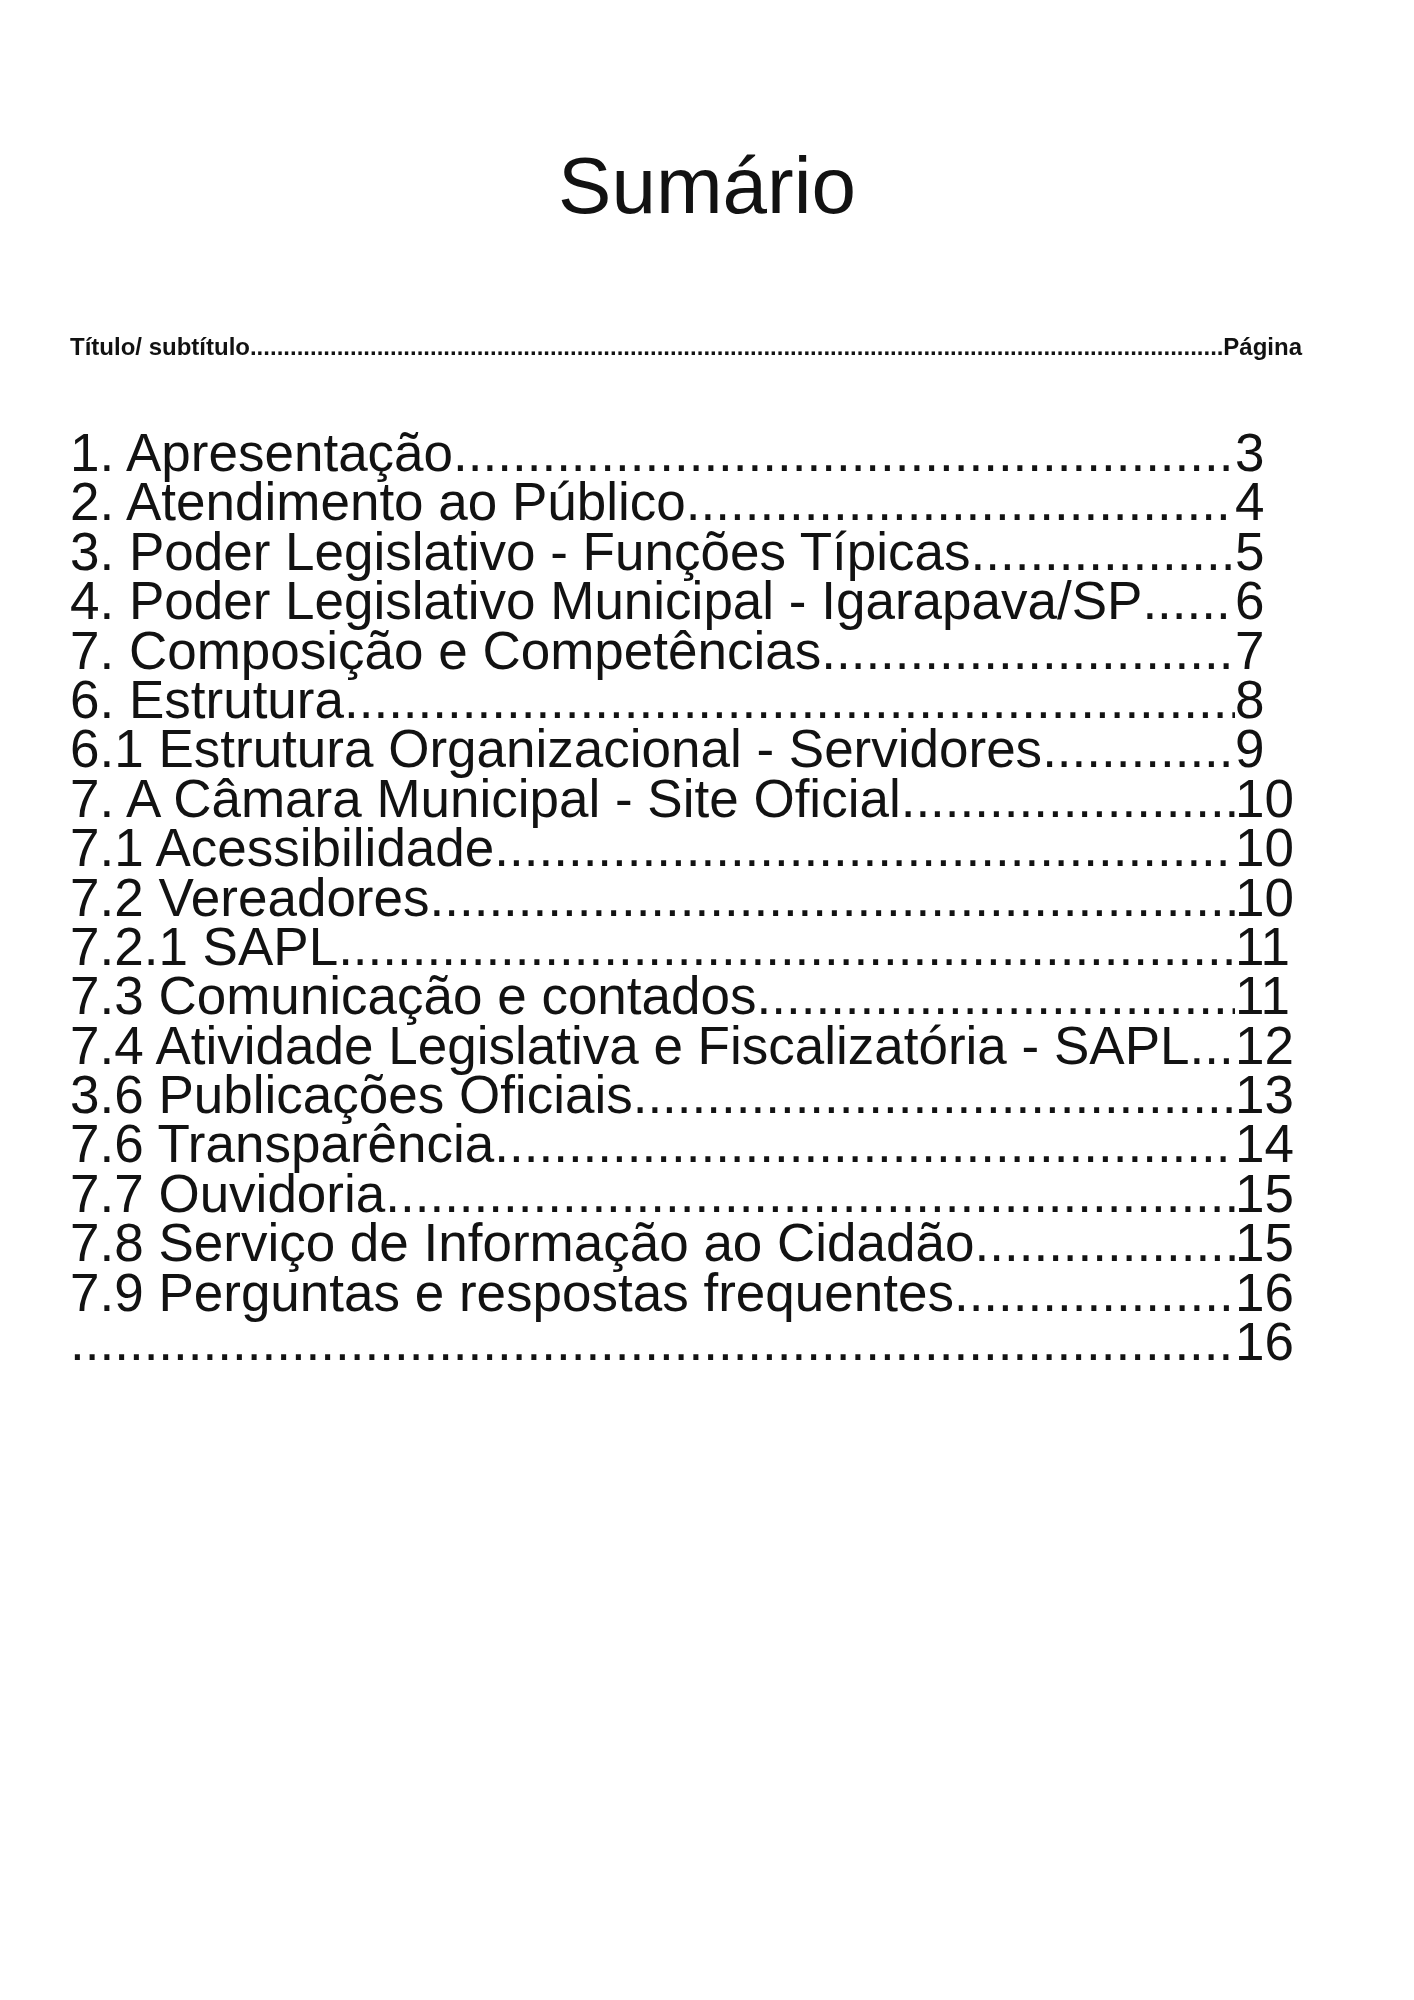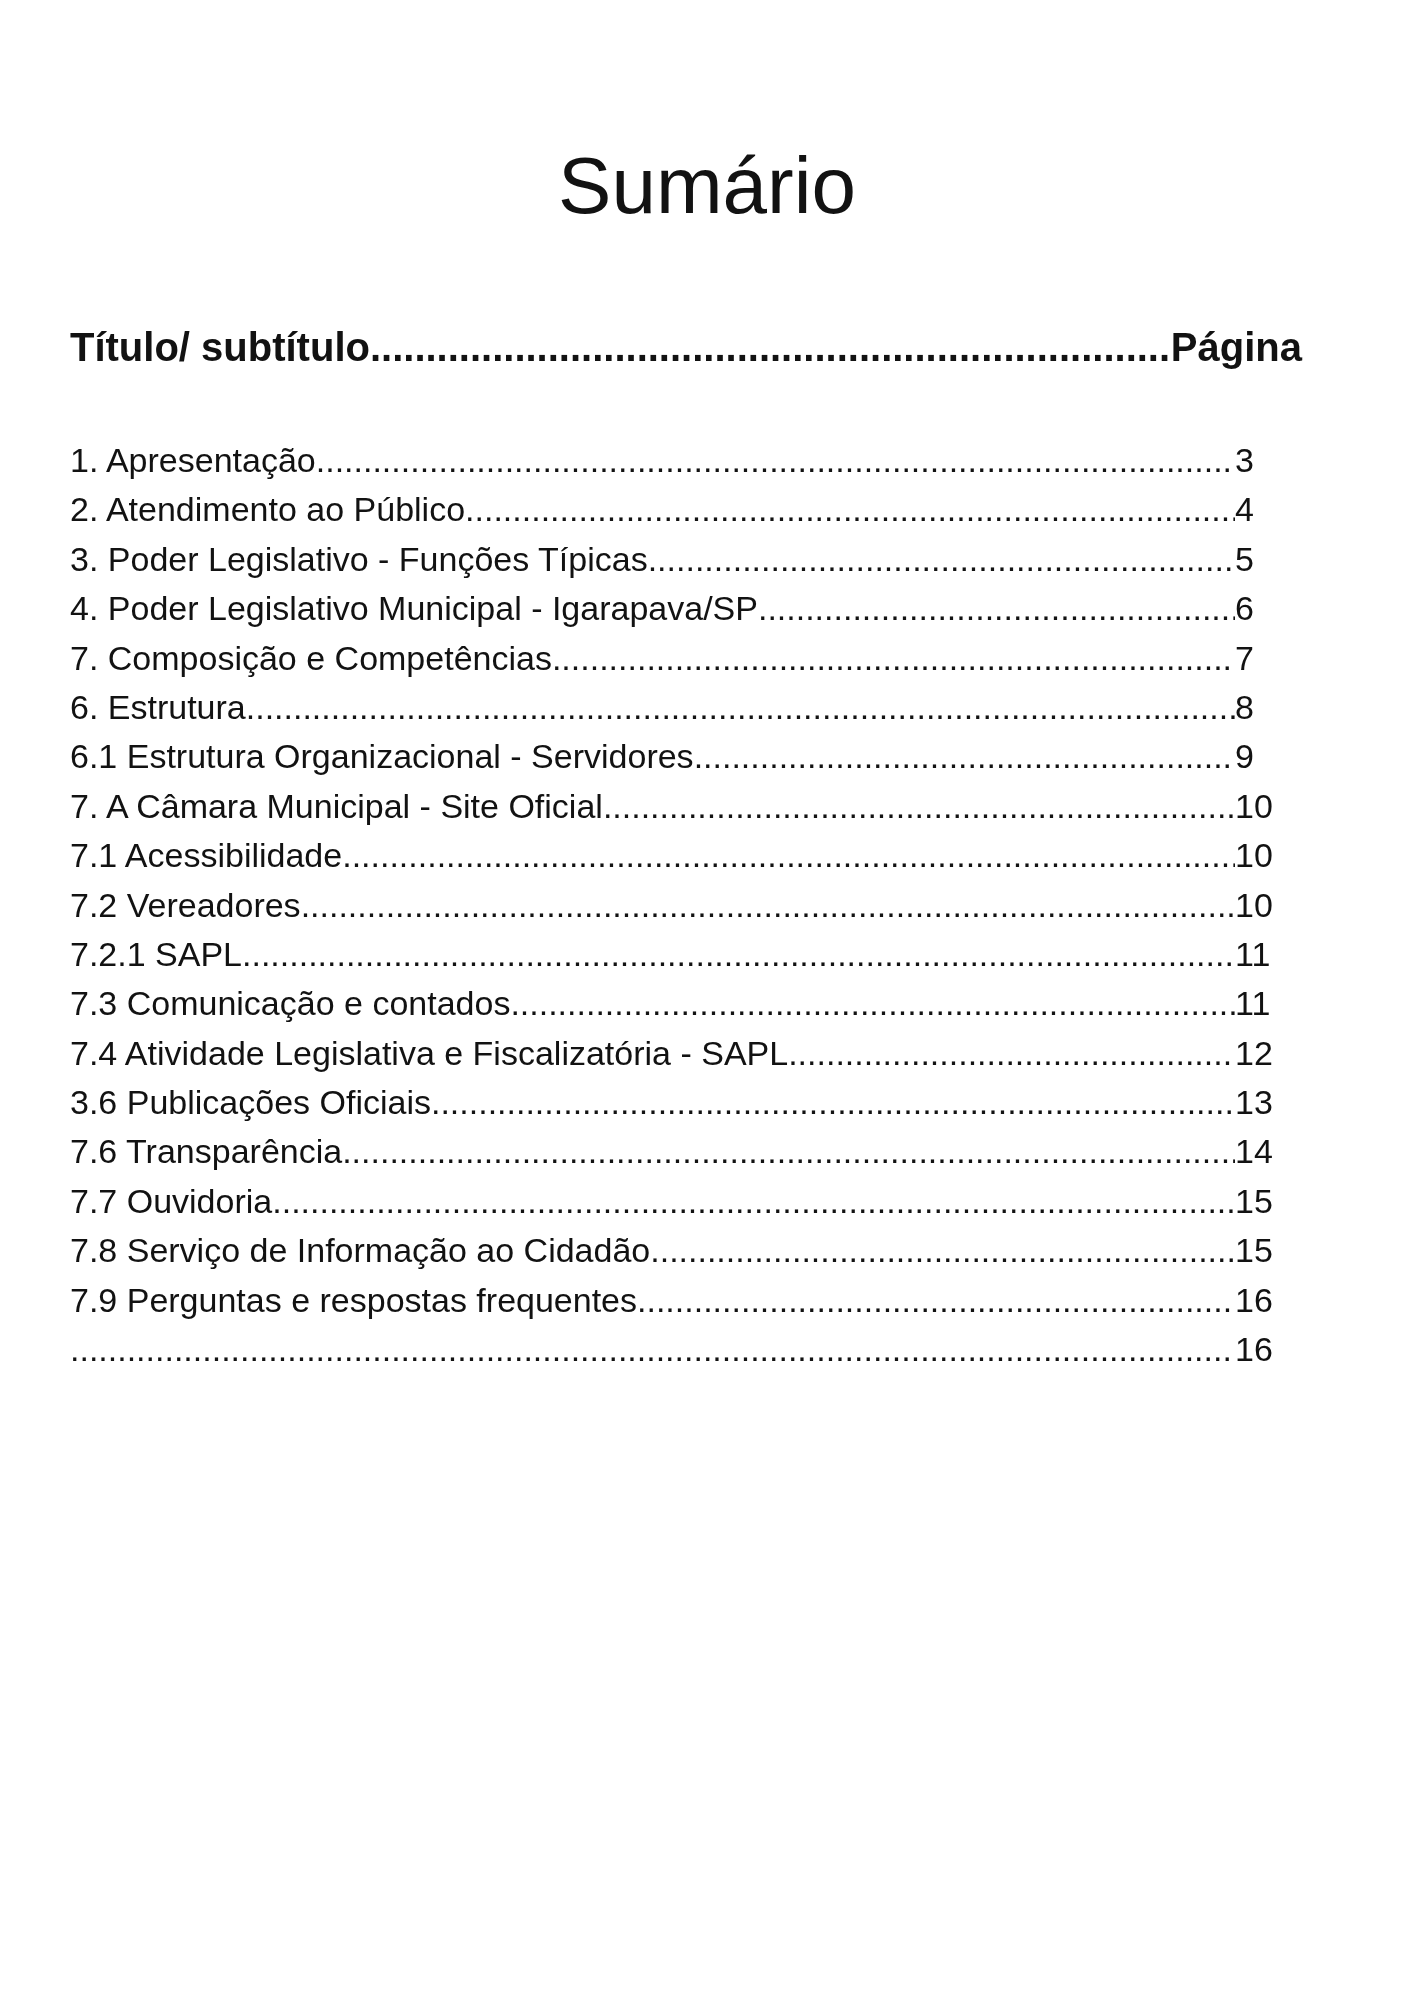--- a/index.html
+++ b/index.html
@@ -28,42 +28,41 @@
     letter-spacing: 0px;
   }
   .toc-header {
     position: absolute;
     top: 322px;
     left: 70px;
     width: 1232px;
     display: flex;
     align-items: baseline;
     font-weight: 700;
-    font-size: 40px;
+    font-size: 24px;
     line-height: 50px;
     white-space: nowrap;
   }
   .toc-header .label,
   .toc-header .page-label {
     flex: 0 0 auto;
   }
   .leader {
     flex: 1 1 0;
     min-width: 0;
     overflow: hidden;
     white-space: nowrap;
   }
   .toc-list {
     position: absolute;
     top: 428px;
     left: 70px;
     width: 1165px;
-    font-size: 34px;
+    font-size: 53px;
     font-weight: 400;
-    margin-top: 8px;
   }
   .toc-row {
     position: relative;
     display: flex;
     align-items: baseline;
     height: 49.4px;
     line-height: 49.4px;
     white-space: nowrap;
   }
   .toc-row .label {

